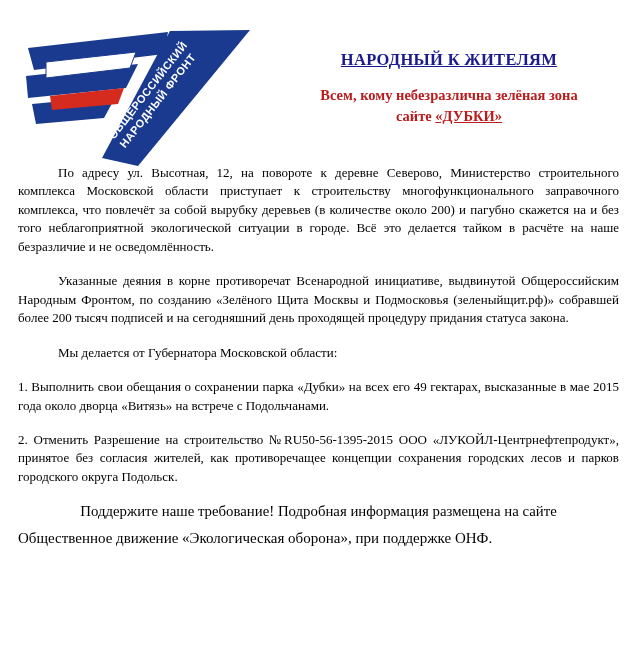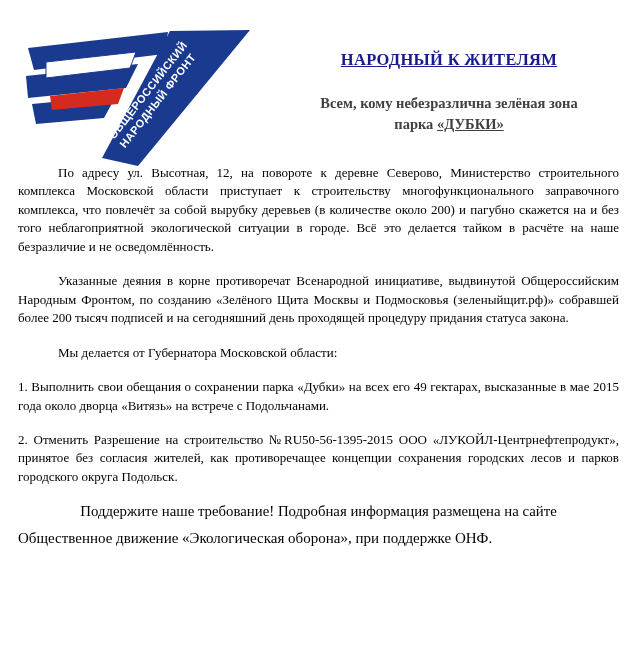--- a/index.html
+++ b/index.html
@@ -44,24 +44,24 @@
   }
   .doc-title {
     font-size: 16.5px;
     font-weight: bold;
     color: #1a1a8c;
     text-decoration: underline;
     letter-spacing: 0.3px;
     line-height: 1.25;
   }
   .doc-subtitle {
-    margin-top: 22px;
+    margin-top: 14px;
     font-size: 14.5px;
     font-weight: bold;
-    color: #404040;
+    color: #b91c1c;
     line-height: 1.45;
   }
   .doc-subtitle .uline {
     text-decoration: underline;
   }
 
   
   .body-block {
     position: absolute;
     left: 18px;
@@ -132,21 +132,21 @@
         <text x="0" y="0" font-family="'Liberation Sans', sans-serif" font-size="11" font-weight="bold" fill="#ffffff" letter-spacing="0.5">ОБЩЕРОССИЙСКИЙ</text>
         <text x="0" y="14" font-family="'Liberation Sans', sans-serif" font-size="11" font-weight="bold" fill="#ffffff" letter-spacing="0.5">НАРОДНЫЙ ФРОНТ</text>
       </g>
     </svg>
   </div>
 
   <div class="header-block">
     <div class="doc-title">НАРОДНЫЙ К ЖИТЕЛЯМ</div>
     <div class="doc-subtitle">
       <span>Всем, кому небезразлична зелёная зона</span><br>
-      <span>парка </span><span class="uline">«ДУБКИ»</span>
+      <span>сайте </span><span class="uline">«ДУБКИ»</span>
     </div>
   </div>
 
   <div class="body-block">
     <p class="para indent">По адресу ул. Высотная, 12, на повороте к деревне Северово, Министерство строительного комплекса Московской области приступает к строительству многофункционального заправочного комплекса, что повлечёт за собой вырубку деревьев (в количестве около 200) и пагубно скажется на и без того неблагоприятной экологической ситуации в городе. Всё это делается тайком в расчёте на наше безразличие и не осведомлённость.</p>
     <p class="para indent">Указанные деяния в корне противоречат Всенародной инициативе, выдвинутой Общероссийским Народным Фронтом, по созданию «Зелёного Щита Москвы и Подмосковья (зеленыйщит.рф)» собравшей более 200 тысяч подписей и на сегодняшний день проходящей процедуру придания статуса закона.</p>
     <p class="para indent tight">Мы делается от Губернатора Московской области:</p>
     <p class="para hang">1. Выполнить свои обещания о сохранении парка «Дубки» на всех его 49 гектарах, высказанные в мае 2015 года около дворца «Витязь» на встрече с Подольчанами.</p>
     <p class="para hang">2. Отменить Разрешение на строительство №RU50-56-1395-2015 ООО «ЛУКОЙЛ-Центрнефтепродукт», принятое без согласия жителей, как противоречащее концепции сохранения городских лесов и парков городского округа Подольск.</p>
 

